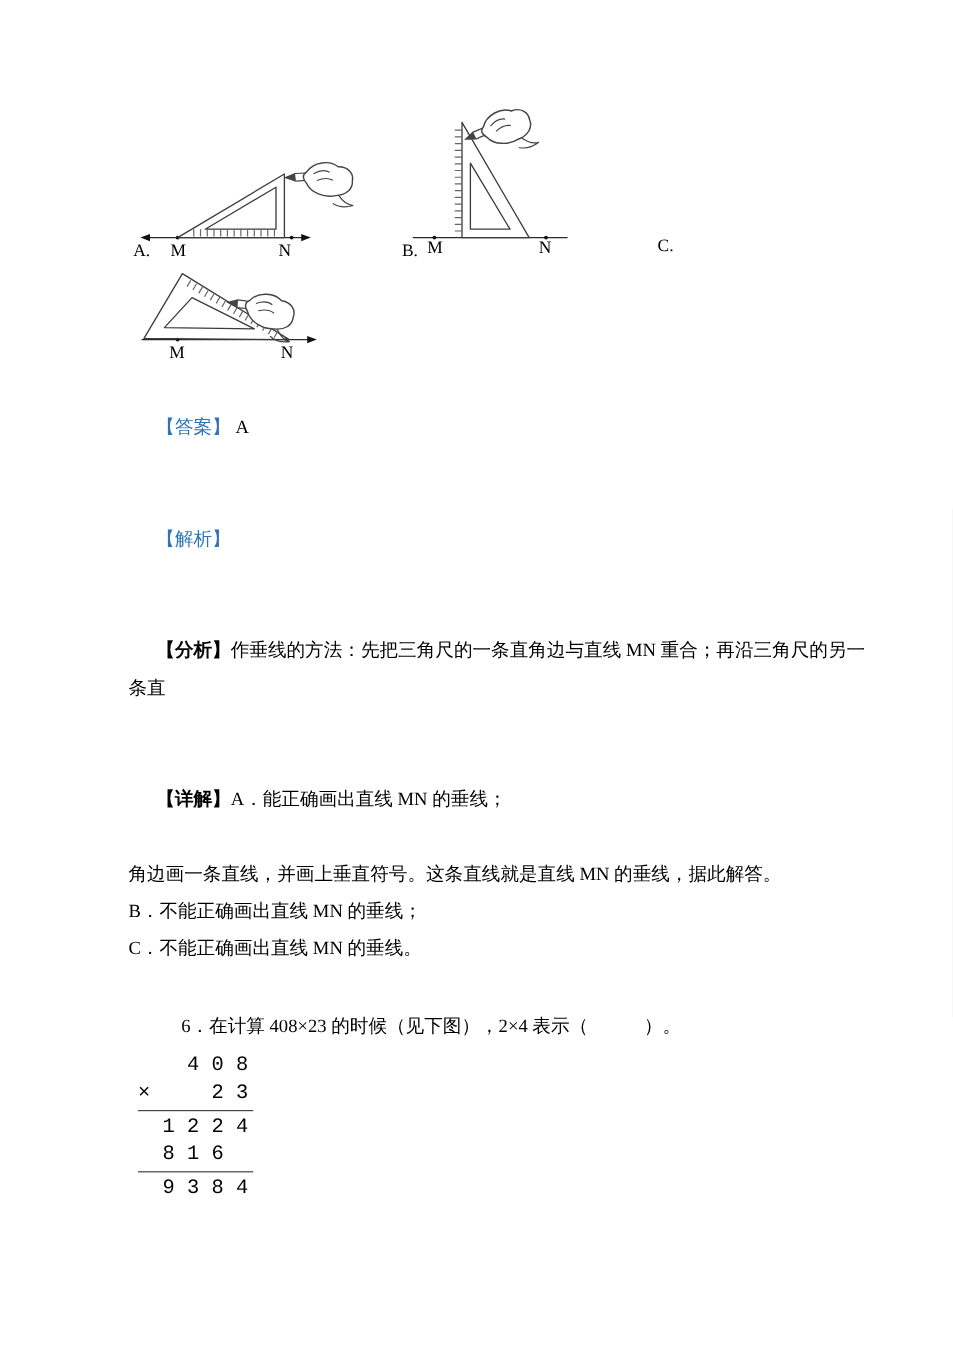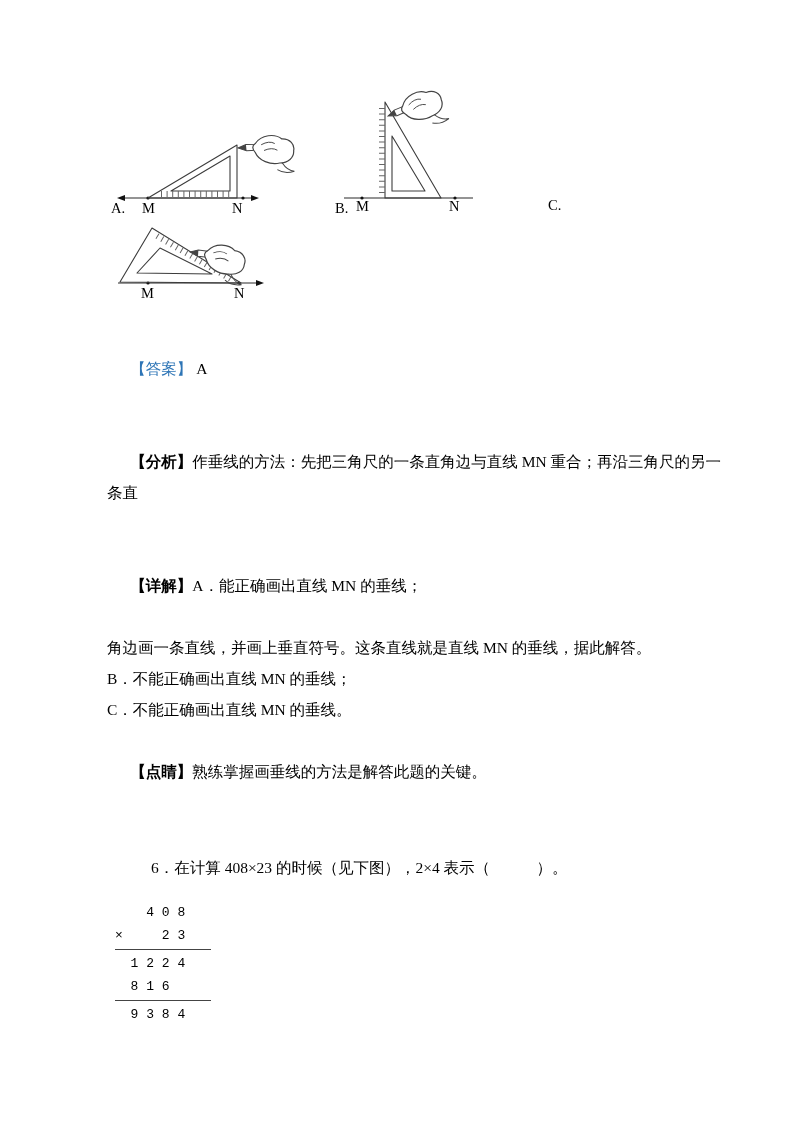--- a/index.html
+++ b/index.html
@@ -16,27 +16,27 @@
   .figures { position:absolute; left:0; top:0; width:794px; height:315px; }
   .figures svg { position:absolute; overflow:visible; }
   svg text { font-family:"Liberation Serif","DejaVu Serif",serif; font-size:14.5px; fill:#000; }
   .figlabel { position:absolute; font-size:14.5px; }
   .tri { fill:none; stroke:#3c3c3c; stroke-width:1.1; stroke-linejoin:round; }
   .mn-line { stroke:#2b2b2b; stroke-width:1.2; }
   .ticks { stroke:#666; stroke-width:6; stroke-dasharray:1 4.6; fill:none; }
   .dot { fill:#111; }
   .arrow { fill:#111; }
   
-  .text-col { position:absolute; left:107px; top:322px; width:620px; font-size:15.5px; }
+  .text-col { position:absolute; left:107px; top:310px; width:620px; font-size:15.5px; }
   .line { line-height:31px; white-space:pre-wrap; }
   .blue-label { color:#2E75B6; }
   .black-label { font-weight:bold;text-align:center; }
   .ans-val { margin-left:4px; }
   
-  .calc { margin:18px 0 0 8px; width:99px; font-family:"Liberation Mono","DejaVu Sans Mono",monospace; font-size:13px; }
+  .calc { margin:6px 0 0 8px; width:99px; font-family:"Liberation Mono","DejaVu Sans Mono",monospace; font-size:17px; }
   .calc-row { line-height:23px; white-space:pre; }
   .calc-hr { border:none; border-top:1.4px solid #444; margin:2px 0; width:96px; }
   .stem { margin-top:34px;margin-left:44px; }
 </style>
 </head>
 <body>
 
 <div class="page">
 
   <div class="figures">
@@ -97,31 +97,31 @@
       <text x="126" y="78">N</text>
     </svg>
   </div>
 
   <div class="text-col">
 
     <div class="line">
       <span class="blue-label">【答案】</span><span class="ans-val">A</span>
     </div>
     <div class="line">
+      <span class="blue-label">【解析】</span>
+    </div>
+    <div class="line">
       <span class="black-label">【分析】</span><span>作垂线的方法：先把三角尺的一条直角边与直线 MN 重合；再沿三角尺的另一条直</span>
     </div>
     <div class="line">
       <span class="black-label">【详解】</span><span>A．能正确画出直线 MN 的垂线；</span>
     </div>
     <div class="line">角边画一条直线，并画上垂直符号。这条直线就是直线 MN 的垂线，据此解答。</div>
     <div class="line">B．不能正确画出直线 MN 的垂线；</div>
     <div class="line">C．不能正确画出直线 MN 的垂线。</div>
-    <div class="line">
-      <span class="black-label">【点睛】</span><span>熟练掌握画垂线的方法是解答此题的关键。</span>
-    </div>
 
     <div class="line stem">6．在计算 408×23 的时候（见下图），2×4 表示（　　　）。</div>
 
     <div class="calc">
       <div class="calc-row">    4 0 8</div>
       <div class="calc-row">×     2 3</div>
       <hr class="calc-hr">
       <div class="calc-row">  1 2 2 4</div>
       <div class="calc-row">  8 1 6</div>
       <hr class="calc-hr">

